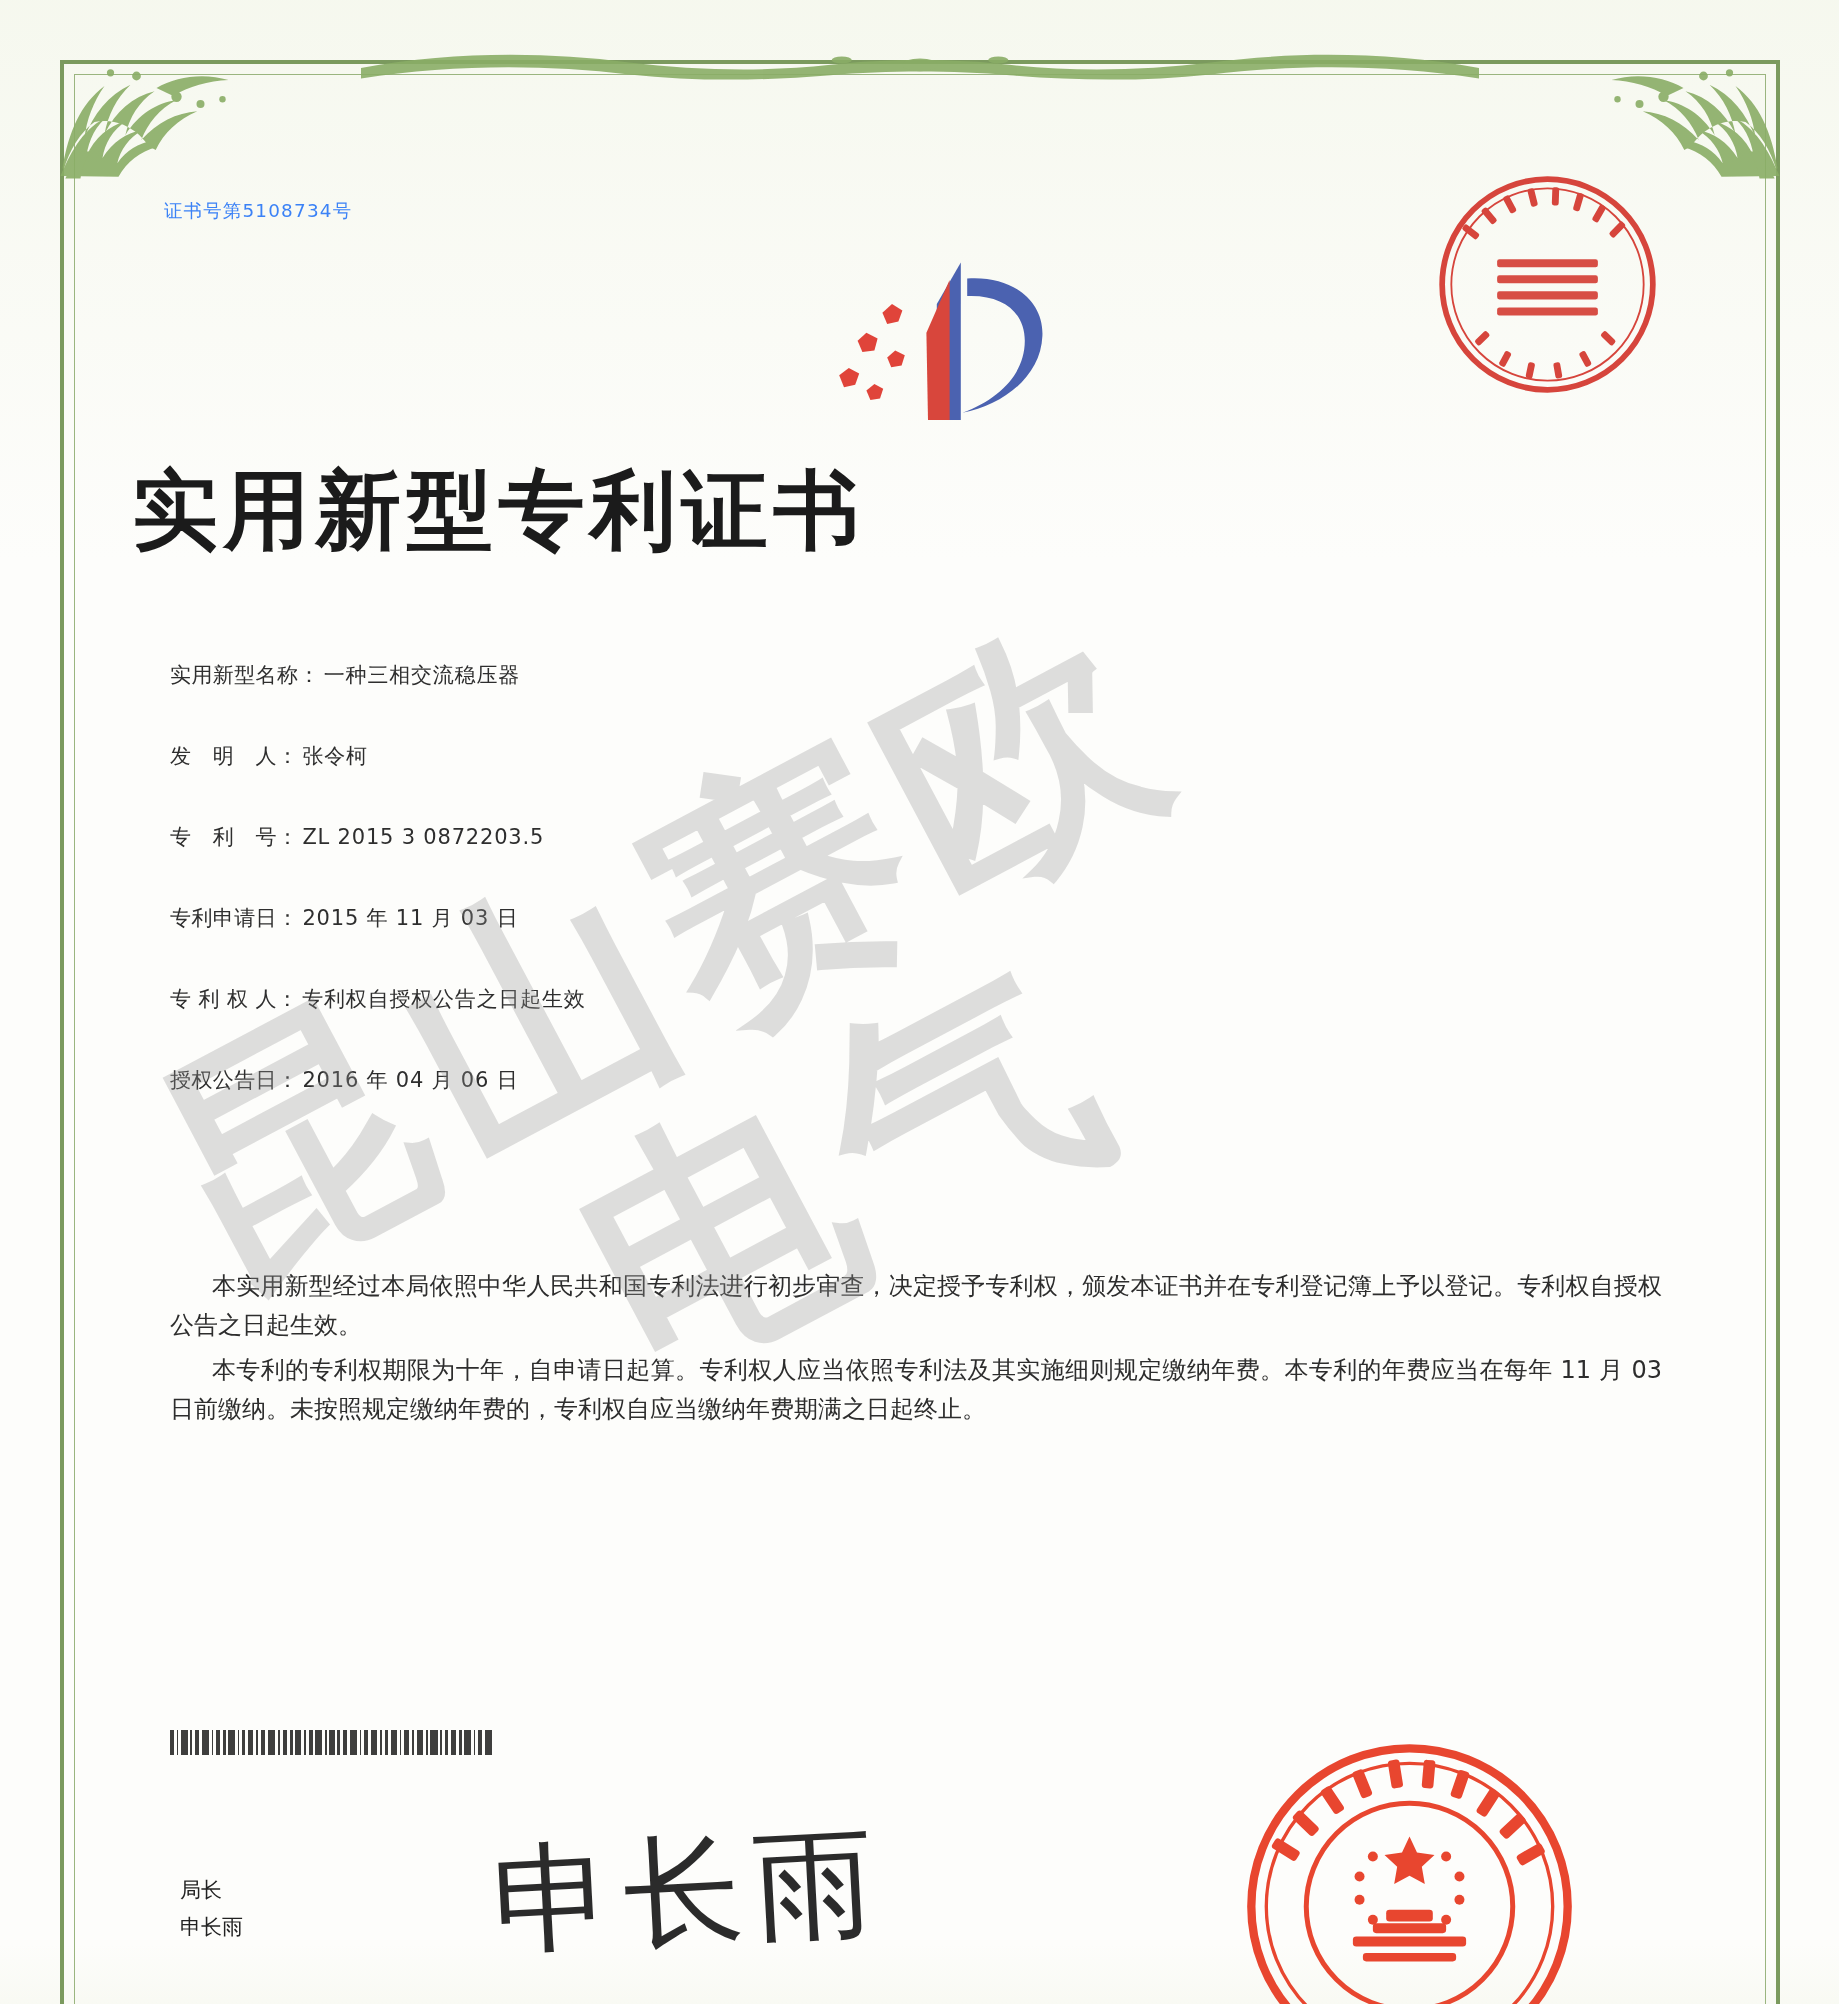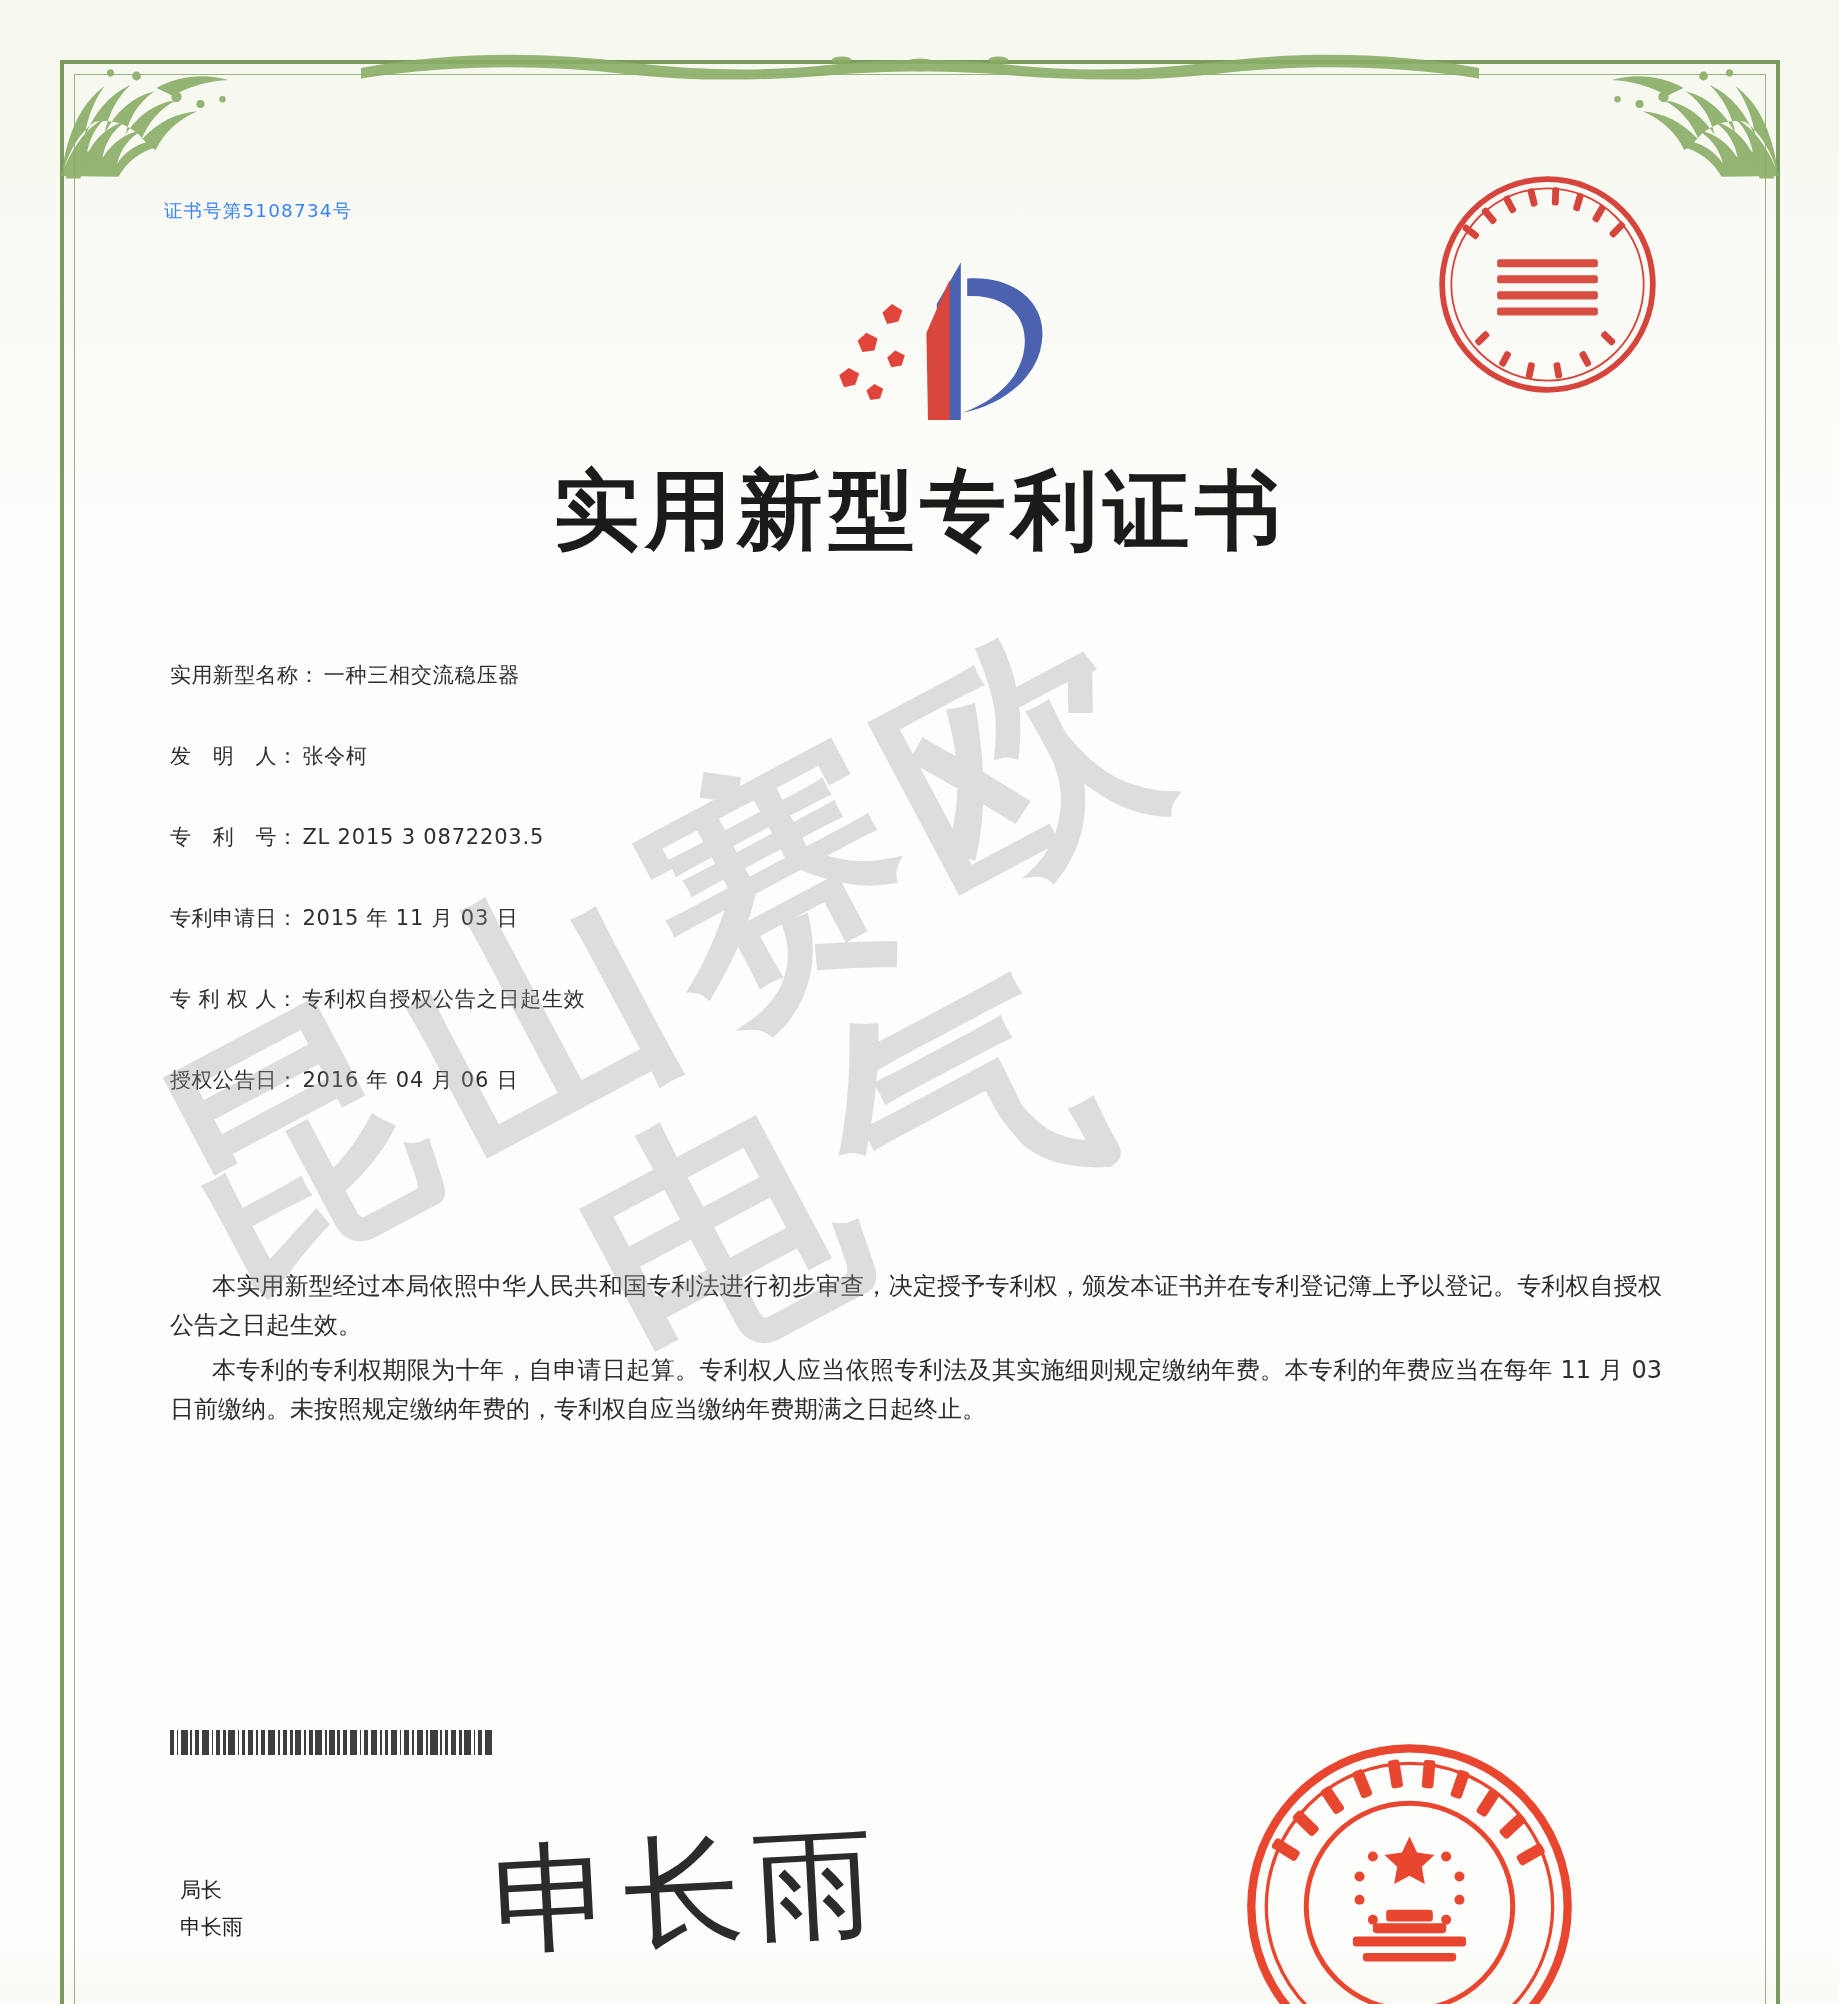--- a/index.html
+++ b/index.html
@@ -94,21 +94,21 @@
     transform: translateX(-50%);
     width: 297px;
     height: 188px;
   }
   .logo svg { width:100%; height:100%; display:block; }
 
   .title {
     position: absolute;
     left: 0; right: 0;
     top: 321px;
-    text-align: center;
+    text-align: left;
     font-size: 86px;
     font-weight: bold;
     letter-spacing: 5.6px;
     color: #1b1b1b;
     font-family: "DejaVu Sans", sans-serif;
   }
   
   .seal-top {
     position: absolute;
     right: 46px;

